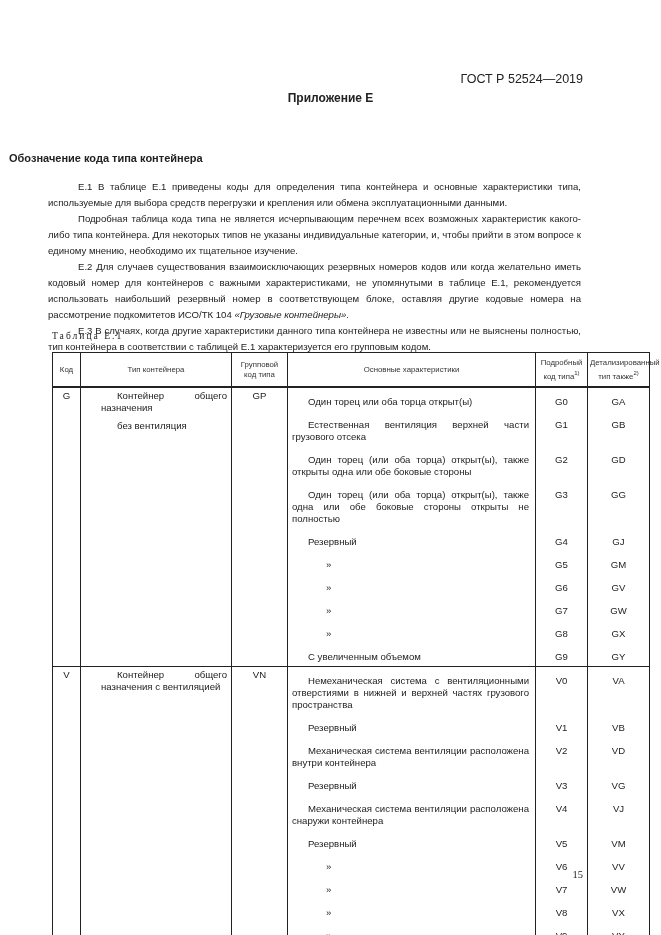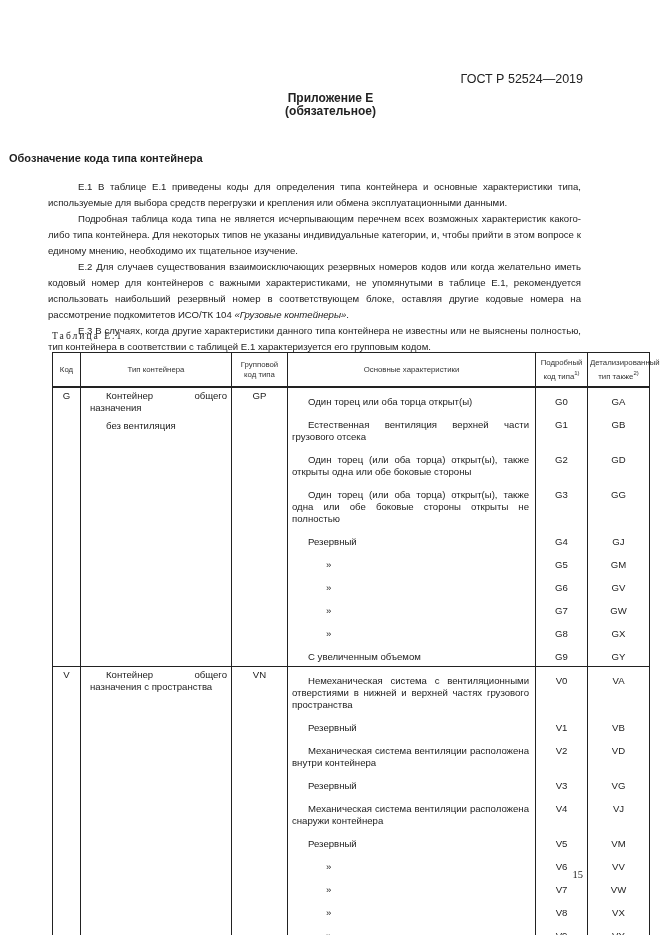--- a/index.html
+++ b/index.html
@@ -16,39 +16,38 @@
   .table-caption { position: absolute; top: 330px; left: 52px; font-size: 9.6px; letter-spacing: 2px; font-family: Liberation Serif, serif; }
   table { position: absolute; top: 352px; left: 52px; width: 597px; border-collapse: collapse;
           font-size: 9.6px; table-layout: fixed; }
   col.c1 { width: 28px; } col.c2 { width: 151px; } col.c3 { width: 56px; }
   col.c4 { width: 248px; } col.c5 { width: 52px; } col.c6 { width: 62px; }
   th { font-weight: normal; font-size: 7.8px; color: #333; line-height: 10px; height: 33px;
        border: 1px solid #222; border-bottom: 2px solid #222; text-align: center; vertical-align: middle; padding: 0 2px; }
   td { border-left: 1px solid #222; border-right: 1px solid #222; vertical-align: top;
        padding: 2px 4px 2px 4px; line-height: 12px; }
   td.code, td.grp, td.det, td.sub { text-align: center; }
-  td.type { padding-left: 9px; text-align: justify; margin-left: 22px; }
+  td.type { padding-left: 20px; text-align: justify; margin-left: 22px; }
   td.type span.ind { display: block; text-indent: 16px; }
   td.char { text-align: justify; padding-right: 6px; }
   td.char .txt { text-indent: 16px; display: block; }
   td.char .ditto { padding-left: 34px; display: block; }
   tr.grp-start td { border-top: 1px solid #222; }
   tr.last td { border-bottom: 1px solid #222; }
   tr.row td.char, tr.row td.sub, tr.row td.det { padding-top: 8px; padding-bottom: 3px; }
   .page-num { position: absolute; top: 869px; right: 78px; font-size: 10.5px; font-family: Liberation Serif, serif; }
   sup { font-size: 6px; }
 </style>
 </head>
 <body>
 
 <div class="std">ГОСТ Р 52524—2019</div>
 
 <div class="appendix">
   <div>Приложение Е</div>
-  <div>(обязательное)</div>
 </div>
 
 <div class="title">Обозначение кода типа контейнера</div>
 
 <div class="body-text">
   <p>Е.1 В таблице Е.1 приведены коды для определения типа контейнера и основные характеристики типа, используемые для выбора средств перегрузки и крепления или обмена эксплуатационными данными.</p>
   <p>Подробная таблица кода типа не является исчерпывающим перечнем всех возможных характеристик какого-либо типа контейнера. Для некоторых типов не указаны индивидуальные категории, и, чтобы прийти в этом вопросе к единому мнению, необходимо их тщательное изучение.</p>
   <p><span>Е.2 Для случаев существования взаимоисключающих резервных номеров кодов или когда желательно иметь кодовый номер для контейнеров с важными характеристиками, не упомянутыми в таблице Е.1, рекомендуется использовать наибольший резервный номер в соответствующем блоке, оставляя другие кодовые номера на рассмотрение подкомитетов ИСО/ТК 104</span> <i>«Грузовые контейнеры»</i><span>.</span></p>
   <p>Е.3 В случаях, когда другие характеристики данного типа контейнера не известны или не выяснены полностью, тип контейнера в соответствии с таблицей Е.1 характеризуется его групповым кодом.</p>
 </div>
@@ -149,21 +148,21 @@
       <td class="char">
           <span class="txt">С увеличенным объемом</span>
         </td>
       <td class="sub">G9</td>
       <td class="det">GY</td>
     </tr>
 
     <tr class="row grp-start">
       <td class="code" rowspan="10">V</td>
       <td class="type" rowspan="10">
-        <span class="ind">Контейнер общего назначения с пространства</span>
+        <span class="ind">Контейнер общего назначения с вентиляцией</span>
       </td>
       <td class="grp" rowspan="10">VN</td>
       <td class="char">
           <span class="txt">Немеханическая система с вентиляционными отверстиями в нижней и верхней частях грузового пространства</span>
         </td>
       <td class="sub">V0</td>
       <td class="det">VA</td>
     </tr>
     <tr class="row">
       <td class="char">

